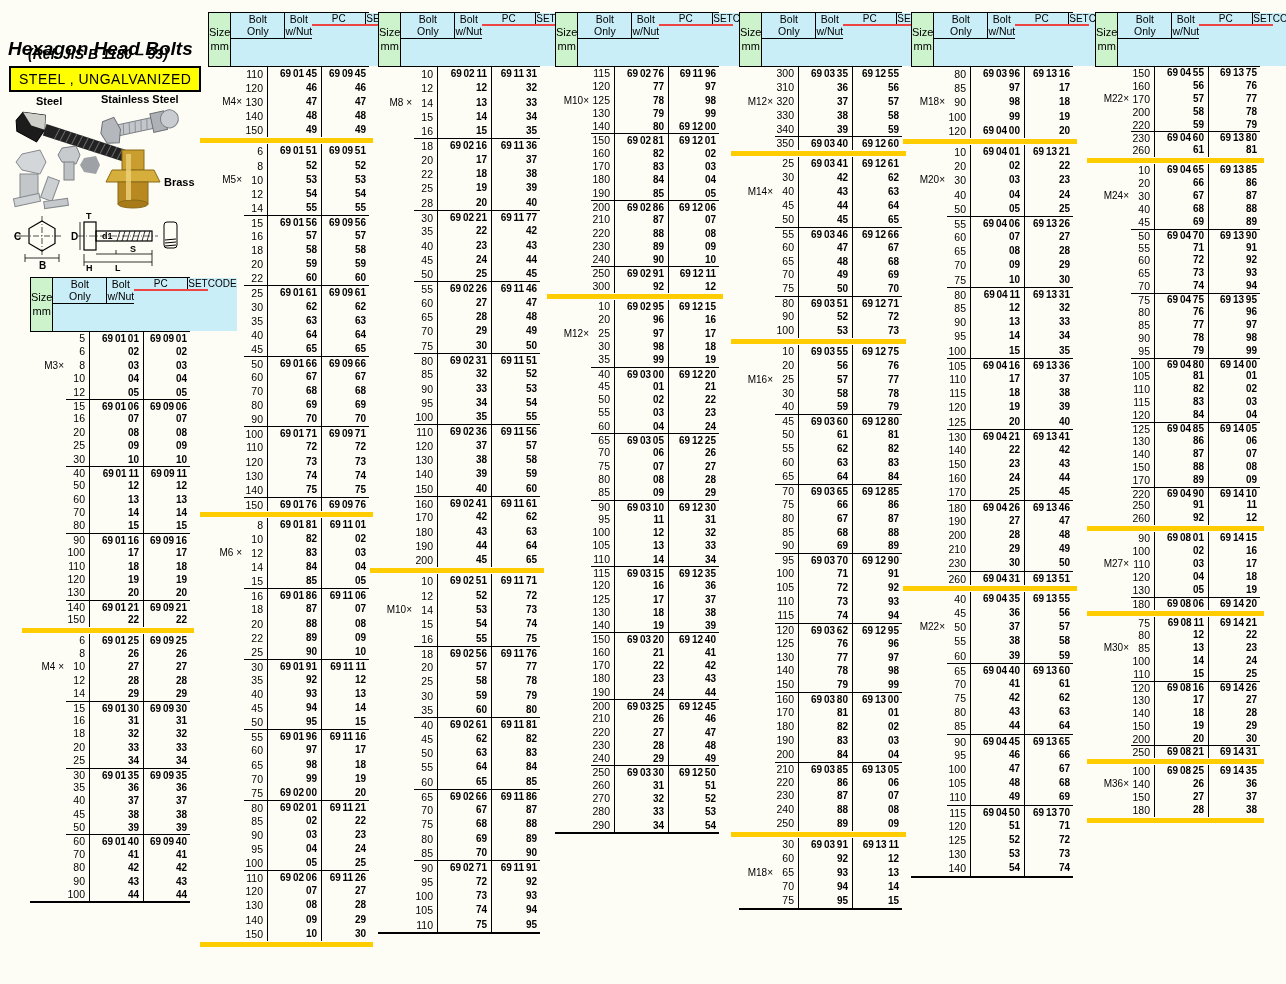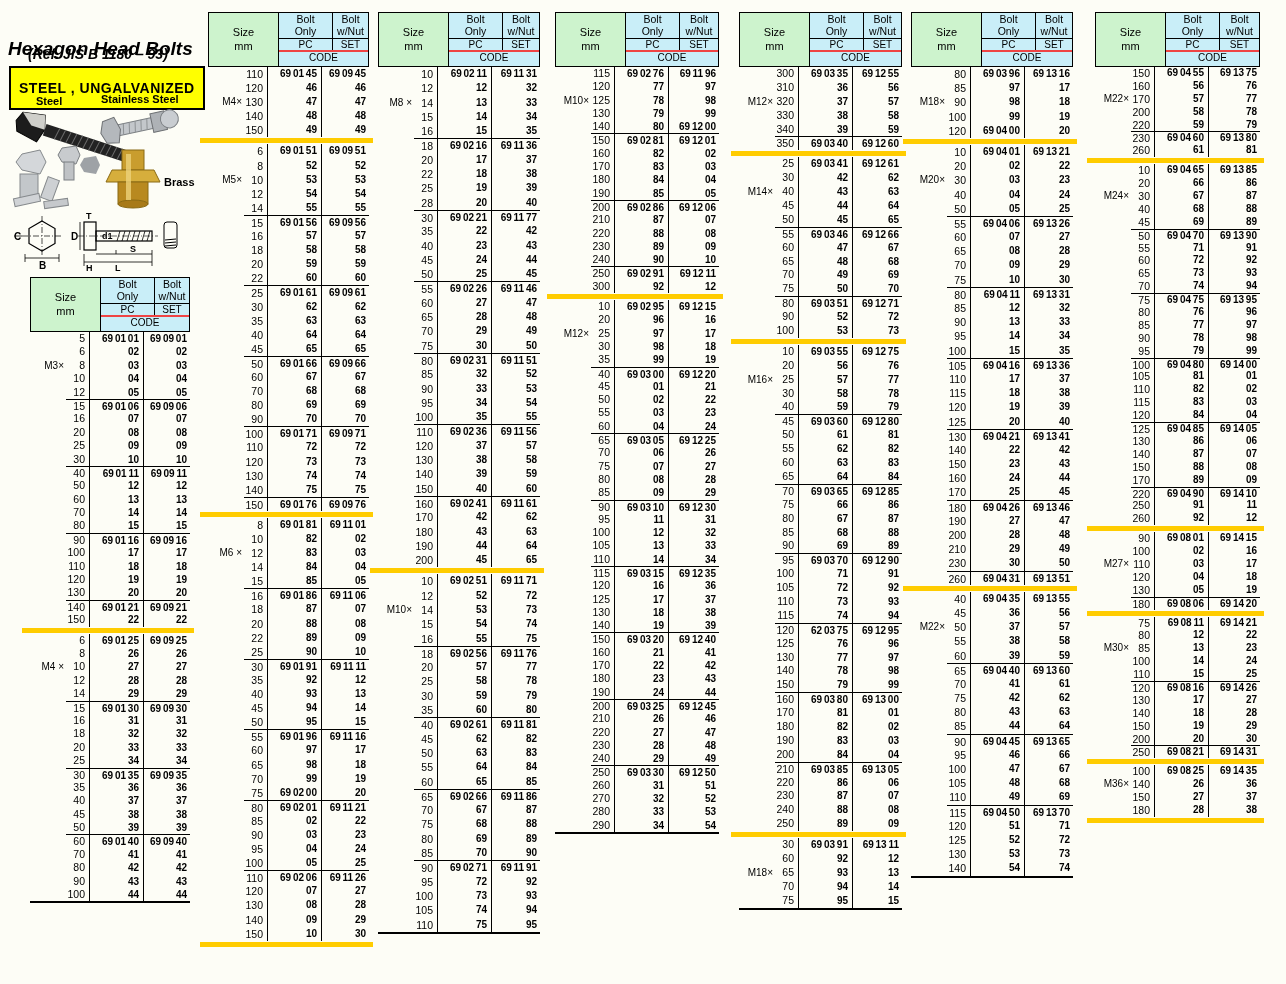--- a/index.html
+++ b/index.html
@@ -2,29 +2,29 @@
 <html style="--green: #cdf3cd; --cyan: #c9eef8; --ydiv: #ffcc00; --badge: #ffff00;"><head>
 <meta charset="utf-8">
 <style>
   *{box-sizing:border-box;margin:0;padding:0}
   html,body{width:1286px;height:984px}
   body{position:relative;background:#fdfdf6;font-family:"Liberation Sans",sans-serif;overflow:hidden;color:#000}
   
   .lhead{position:absolute;left:0;top:0;width:200px;height:275px}
   .title{position:absolute;left:8px;top:38px;font-size:19px;font-weight:bold;font-style:italic;white-space:nowrap}
   .ref{position:absolute;left:28px;top:46px;font-size:14px;font-weight:bold;font-style:italic;white-space:nowrap}
-  .badge{position:absolute;left:9px;top:66px;background:var(--badge,#ffff00);border:2px solid #000;font-size:14px;font-weight:bold;padding:12px 8px;letter-spacing:.5px;white-space:nowrap}
+  .badge{position:absolute;left:9px;top:66px;background:var(--badge,#ffff00);border:2px solid #000;font-size:14px;font-weight:normal;padding:3px 8px;letter-spacing:.5px;white-space:nowrap}
   .plabel{position:absolute;font-size:11px;font-weight:bold;white-space:nowrap}
   .photos{position:absolute;left:0;top:92px;width:200px;height:120px}
   .diagram{position:absolute;left:12px;top:210px}
   
   .btable{position:absolute;font-size:10px}
   .thead{display:flex;border:1px solid #000;height:55px;text-align:center}
   .h-size{width:70px;background:var(--green,#cdf3cd);border-right:1px solid #000;display:flex;flex-direction:column;justify-content:center;line-height:1.25;font-size:11px}
-  .h-right{flex:1;display:flex;flex-direction:column;background:var(--cyan,#c9eef8)}
+  .h-right{flex:1;display:flex;flex-direction:row;background:var(--cyan,#c9eef8)}
   .h-r1{display:flex;height:26px;border-bottom:1px solid #000}
   .h-r1>div{display:flex;align-items:center;justify-content:center;line-height:1.05;font-size:10.5px}
   .h-r1>div:first-child{width:54px;border-right:1px solid #000}
   .h-r1>div:last-child{flex:1}
   .h-r2{display:flex;height:13px;border-bottom:2px solid #ef4444;font-size:10px}
   .h-r2>div:first-child{width:54px;border-right:1px solid #000;line-height:12px}
   .h-r2>div:last-child{flex:1;line-height:12px}
   .h-r3{height:13px;font-size:10px;line-height:12px}
   .tbody{width:100%}
   .trow{display:flex;height:var(--rh)}
@@ -1812,21 +1812,21 @@
         </div>
         <div class="trow">
           <span class="c-pre"></span>
           <span class="c-size">115</span>
           <span class="c-pc">74</span>
           <span class="c-set">94</span>
         </div>
         <div class="trow nb">
           <span class="c-pre"></span>
           <span class="c-size">120</span>
-          <span class="c-pc">62 03 75</span>
+          <span class="c-pc">69 03 62</span>
           <span class="c-set">69 12 95</span>
         </div>
         <div class="trow">
           <span class="c-pre"></span>
           <span class="c-size">125</span>
           <span class="c-pc">76</span>
           <span class="c-set">96</span>
         </div>
         <div class="trow">
           <span class="c-pre"></span>

